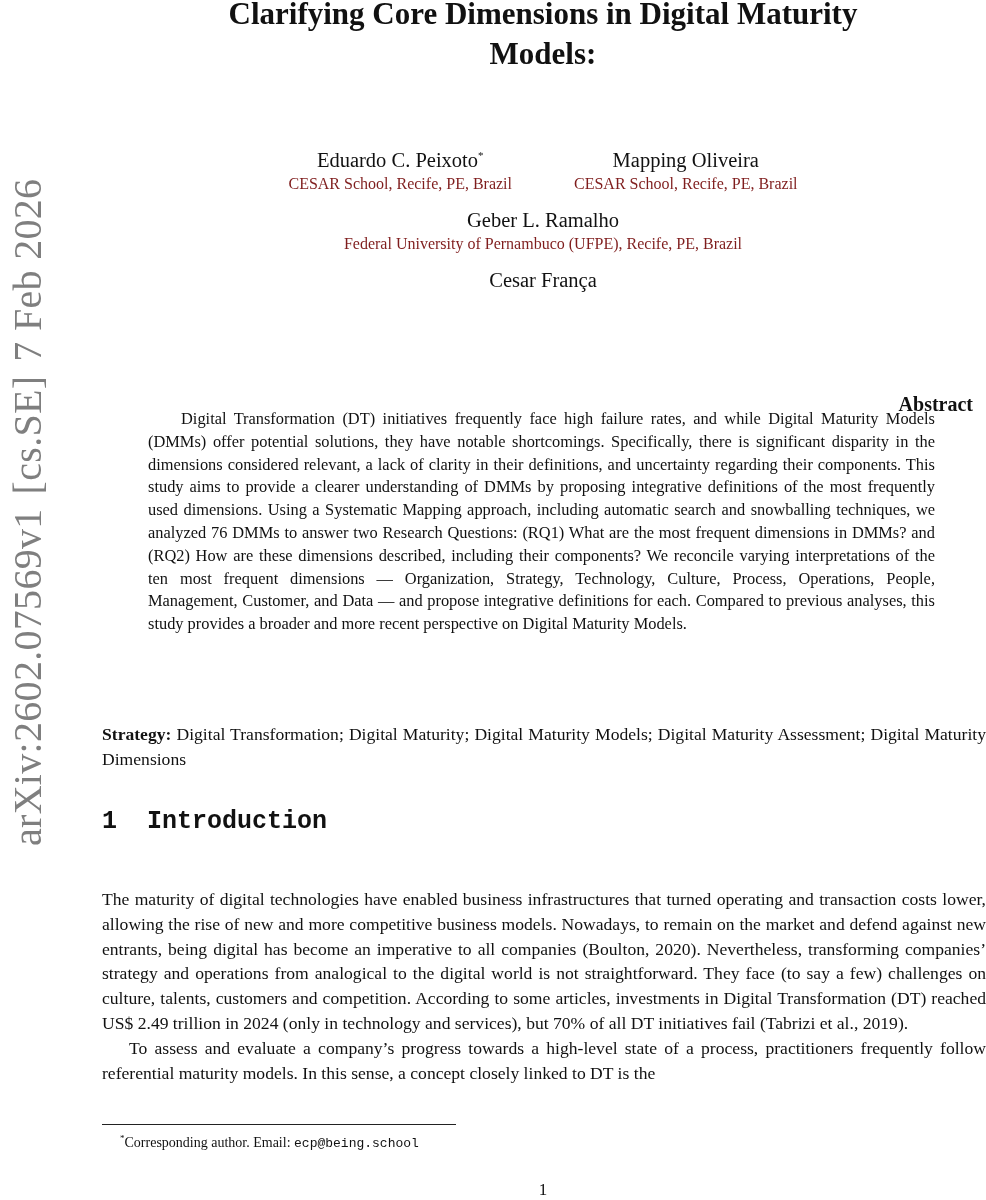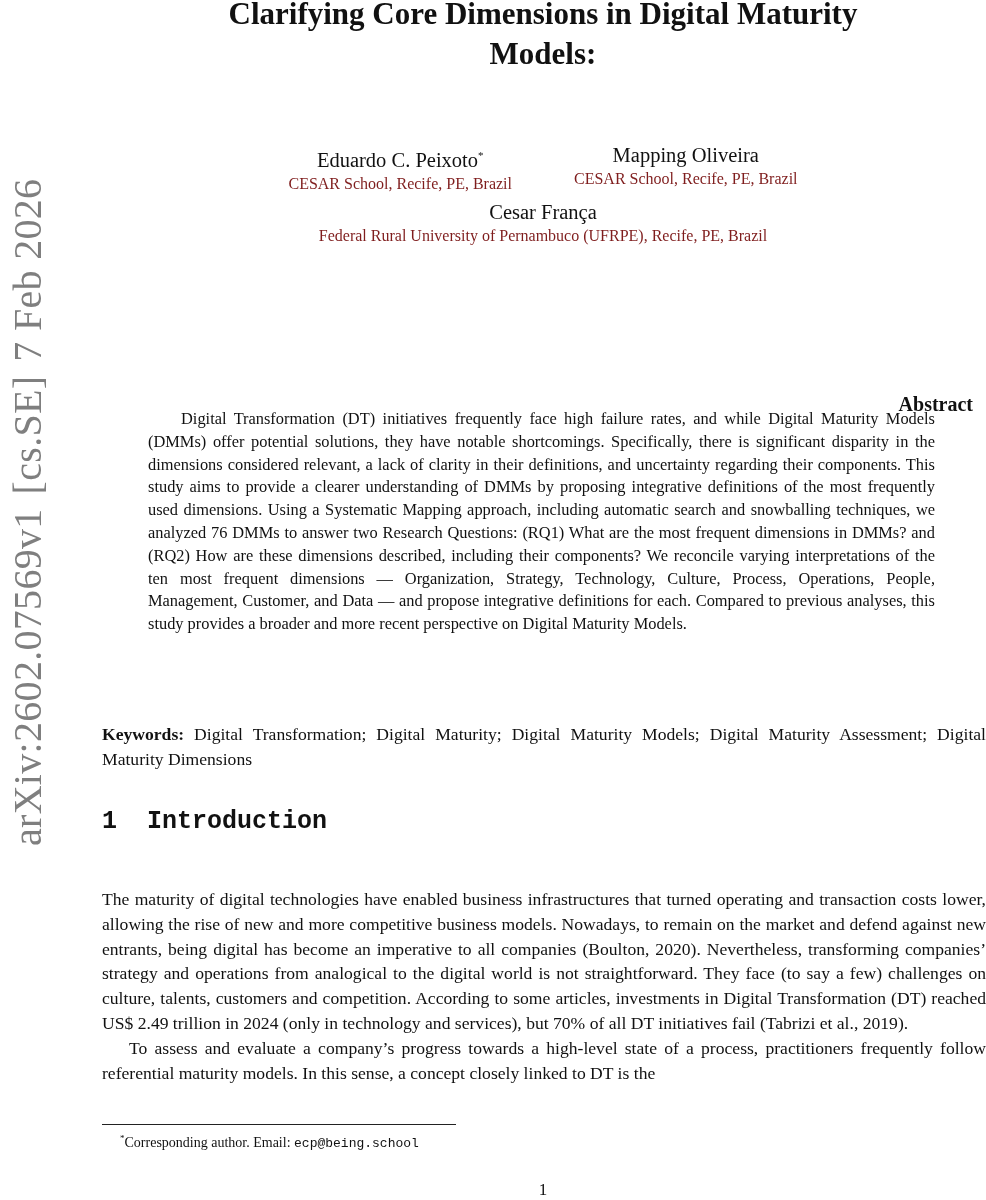--- a/index.html
+++ b/index.html
@@ -71,21 +71,21 @@
       font-size: 20.5px;
       line-height: 26px;
       color: #111;
     }
     .author-aff {
       font-size: 16px;
       line-height: 22px;
       color: #7f1d1d;
     }
     .row1 .author:first-child { margin-right: 62px; }
-    .row1 { margin-bottom: 4px; }
+    .row1 { margin-bottom: 12px; align-items: flex-end; }
     .row2 { margin-bottom: 12px; }
     sup.mark { font-size: 11px; vertical-align: 8px; }
 
     
     .abstract-heading {
       position: absolute;
       left: 87px; width: 886px;
       top: 394px;
       text-align: right;
       font-family: "Liberation Serif", "DejaVu Serif", serif;
@@ -198,33 +198,38 @@
     <div class="author-row row1">
       <div class="author">
         <div class="author-name"><span>Eduardo C. Peixoto</span><sup class="mark">*</sup></div>
         <div class="author-aff">CESAR School, Recife, PE, Brazil</div>
       </div>
       <div class="author">
         <div class="author-name">Mapping Oliveira</div>
         <div class="author-aff">CESAR School, Recife, PE, Brazil</div>
       </div>
     </div>
+    <div class="author-row row2">
+      <div class="author">
+        <div class="author-name">Geber L. Ramalho</div>
+        <div class="author-aff">Federal University of Pernambuco (UFPE), Recife, PE, Brazil</div>
+      </div>
+    </div>
     <div class="author-row row3">
       <div class="author">
         <div class="author-name">Cesar França</div>
-        <div class="author-aff">Federal Rural University of Pernambuco (UFRPE), Recife, PE, Brazil</div>
       </div>
     </div>
   </div>
 
   <div class="abstract-heading">Abstract</div>
   <div class="abstract-body">Digital Transformation (DT) initiatives frequently face high failure rates, and while Digital Maturity Models (DMMs) offer potential solutions, they have notable shortcomings. Specif­ically, there is significant disparity in the dimensions considered relevant, a lack of clarity in their definitions, and uncertainty regarding their components. This study aims to provide a clearer understanding of DMMs by proposing integrative definitions of the most frequently used dimensions. Using a Systematic Mapping approach, including automatic search and snowballing techniques, we analyzed 76 DMMs to answer two Research Questions: (RQ1) What are the most frequent dimensions in DMMs? and (RQ2) How are these dimensions described, including their components? We reconcile varying interpretations of the ten most frequent dimensions — Orga­nization, Strategy, Technology, Culture, Process, Operations, People, Management, Customer, and Data — and propose integrative definitions for each. Compared to previous analyses, this study provides a broader and more recent perspective on Digital Maturity Models.</div>
 
   <div class="keywords">
-    <span class="kw-label">Keywords:</span>
+    <span class="kw-label">Strategy:</span>
     <span>Digital Transformation; Digital Maturity; Digital Maturity Models; Digital Maturity Assessment; Digital Maturity Dimensions</span>
   </div>
 
   <div class="section-heading">
     <span class="num">1</span><span>Introduction</span>
   </div>
 
   <div class="body-text">
     <p>The maturity of digital technologies have enabled business infrastructures that turned operating and transaction costs lower, allowing the rise of new and more competitive business models. Nowadays, to remain on the market and defend against new entrants, being digital has become an imperative to all companies (Boulton, 2020). Nevertheless, transforming companies’ strategy and operations from analogical to the digital world is not straightforward. They face (to say a few) challenges on culture, talents, customers and competition. According to some articles, investments in Digital Transformation (DT) reached US$ 2.49 trillion in 2024 (only in technology and services), but 70% of all DT initiatives fail (Tabrizi et al., 2019).</p>
     <p>To assess and evaluate a company’s progress towards a high-level state of a process, practitioners frequently follow referential maturity models. In this sense, a concept closely linked to DT is the</p>

